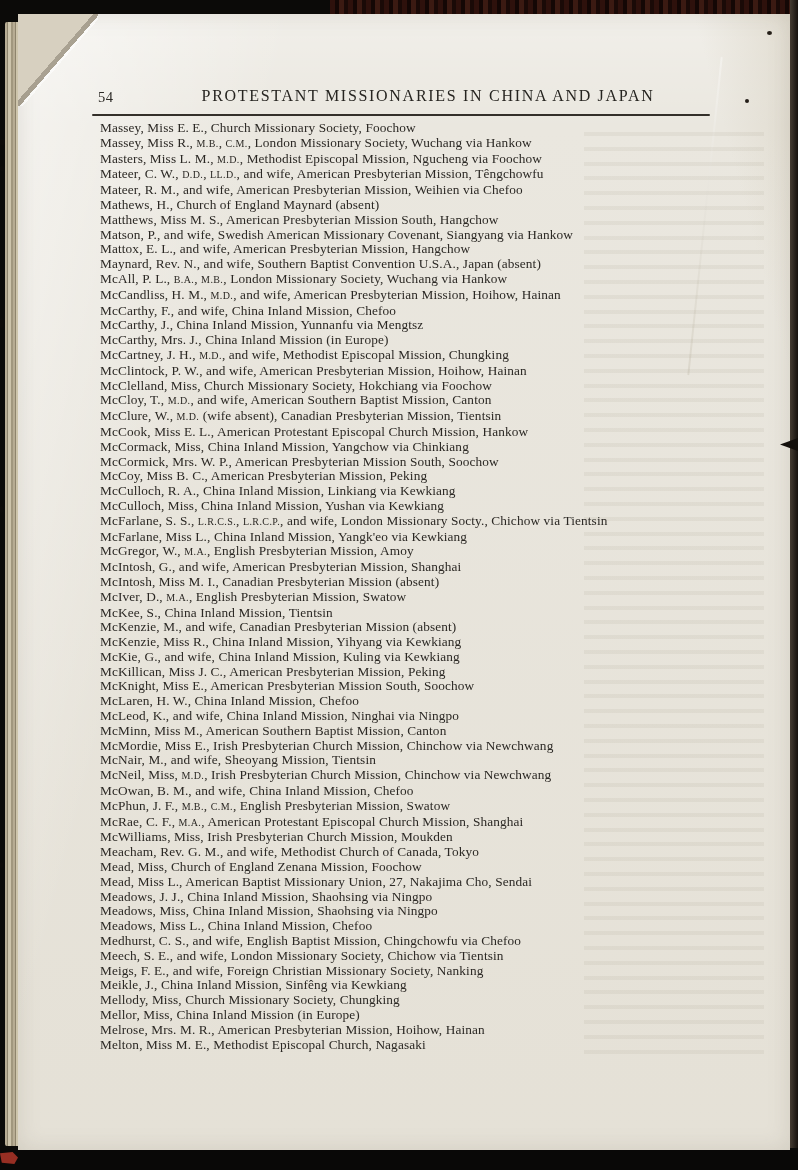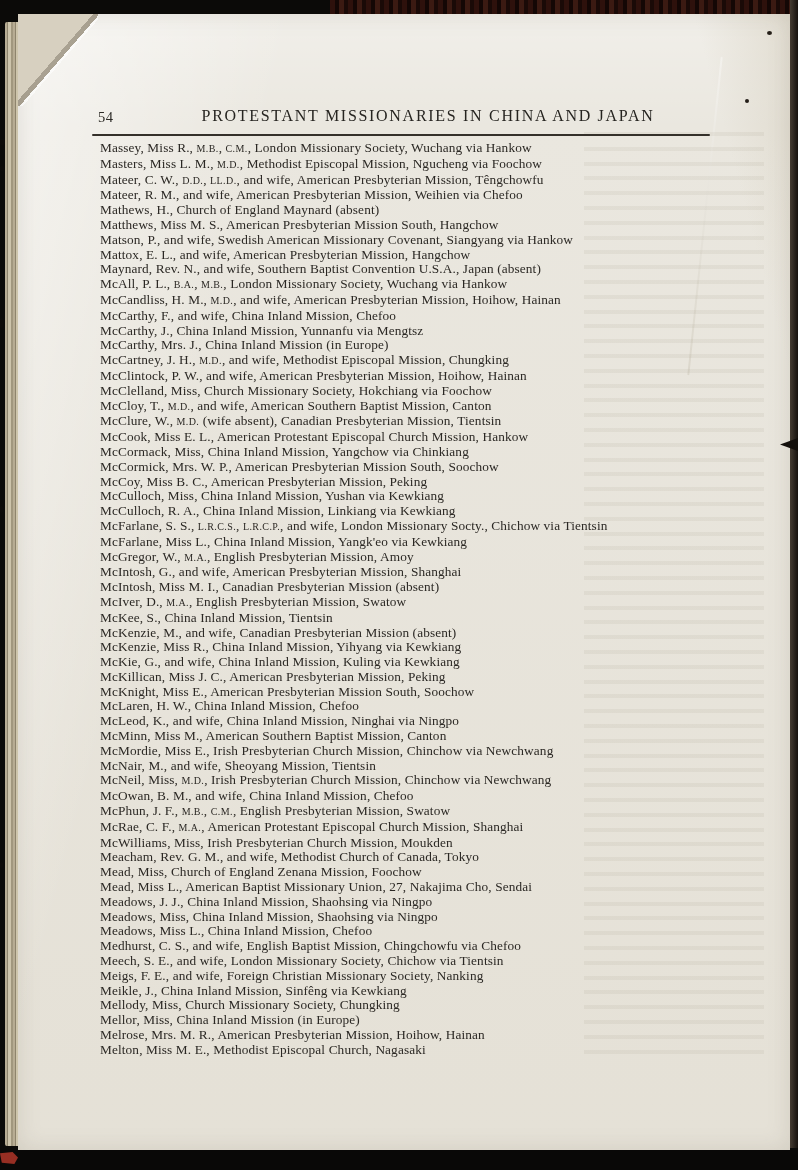--- a/index.html
+++ b/index.html
@@ -55,21 +55,21 @@
   .bottom-strip-step{position:absolute;left:0;right:0;bottom:14px;height:8px;background:#090807;clip-path:polygon(0 100%,100% 100%,100% 55%,55% 30%,0 70%);}
   .red-mark{
     position:absolute;left:0;bottom:6px;width:18px;height:12px;background:#962e23;
     clip-path:polygon(0 10%,70% 0,100% 45%,80% 100%,10% 90%);
   }
   .speck{position:absolute;background:#241e18;border-radius:50%;}
   .edge-arrow{position:absolute;left:780px;top:438px;width:18px;height:13px;background:#130f0b;clip-path:polygon(100% 0,100% 100%,0 50%);}
   .edge-dash{position:absolute;left:0;background:#0d0b09;border-radius:1px;}
 
   .content{position:absolute;left:82px;top:72px;right:34px;color:#2b2824;}
-  .header-row{position:relative;height:24px;margin-top:20px;}
+  .header-row{position:relative;height:24px;}
   .page-number{
     position:absolute;left:-2px;top:3px;
     font-size:14.5px;letter-spacing:0.5px;color:#2c2a26;
   }
   .page-title{
     text-align:center;font-size:16px;letter-spacing:1.7px;color:#262420;
     padding-top:1px;
   }
   .rule{
     height:2px;background:#34302a;margin-top:4px;margin-left:-8px;width:618px;
@@ -91,20 +91,21 @@
     <div class="crease"></div>
     <div class="ghost-col"></div>
 
     <div class="content">
       <div class="header-row">
         <span class="page-number">54</span>
         <div class="page-title">PROTESTANT MISSIONARIES IN CHINA AND JAPAN</div>
       </div>
       <div class="rule"></div>
       <div class="entries">
+          <div class="entry">Massey, Miss E. E., Church Missionary Society, Foochow</div>
           <div class="entry">Massey, Miss R., <span class="sc">M.B.</span>, <span class="sc">C.M.</span>, London Missionary Society, Wuchang via Hankow</div>
           <div class="entry">Masters, Miss L. M., <span class="sc">M.D.</span>, Methodist Episcopal Mission, Ngucheng via Foochow</div>
           <div class="entry">Mateer, C. W., <span class="sc">D.D.</span>, <span class="sc">LL.D.</span>, and wife, American Presbyterian Mission, Têngchowfu</div>
           <div class="entry">Mateer, R. M., and wife, American Presbyterian Mission, Weihien via Chefoo</div>
           <div class="entry">Mathews, H., Church of England Maynard (absent)</div>
           <div class="entry">Matthews, Miss M. S., American Presbyterian Mission South, Hangchow</div>
           <div class="entry">Matson, P., and wife, Swedish American Missionary Covenant, Siangyang via Hankow</div>
           <div class="entry">Mattox, E. L., and wife, American Presbyterian Mission, Hangchow</div>
           <div class="entry">Maynard, Rev. N., and wife, Southern Baptist Convention U.S.A., Japan (absent)</div>
           <div class="entry">McAll, P. L., <span class="sc">B.A.</span>, <span class="sc">M.B.</span>, London Missionary Society, Wuchang via Hankow</div>
@@ -114,22 +115,22 @@
           <div class="entry">McCarthy, Mrs. J., China Inland Mission (in Europe)</div>
           <div class="entry">McCartney, J. H., <span class="sc">M.D.</span>, and wife, Methodist Episcopal Mission, Chungking</div>
           <div class="entry">McClintock, P. W., and wife, American Presbyterian Mission, Hoihow, Hainan</div>
           <div class="entry">McClelland, Miss, Church Missionary Society, Hokchiang via Foochow</div>
           <div class="entry">McCloy, T., <span class="sc">M.D.</span>, and wife, American Southern Baptist Mission, Canton</div>
           <div class="entry">McClure, W., <span class="sc">M.D.</span> (wife absent), Canadian Presbyterian Mission, Tientsin</div>
           <div class="entry">McCook, Miss E. L., American Protestant Episcopal Church Mission, Hankow</div>
           <div class="entry">McCormack, Miss, China Inland Mission, Yangchow via Chinkiang</div>
           <div class="entry">McCormick, Mrs. W. P., American Presbyterian Mission South, Soochow</div>
           <div class="entry">McCoy, Miss B. C., American Presbyterian Mission, Peking</div>
+          <div class="entry">McCulloch, R. A., China Inland Mission, Linkiang via Kewkiang</div>
           <div class="entry">McCulloch, Miss, China Inland Mission, Yushan via Kewkiang</div>
-          <div class="entry">McCulloch, R. A., China Inland Mission, Linkiang via Kewkiang</div>
           <div class="entry">McFarlane, S. S., <span class="sc">L.R.C.S.</span>, <span class="sc">L.R.C.P.</span>, and wife, London Missionary Socty., Chichow via Tientsin</div>
           <div class="entry">McFarlane, Miss L., China Inland Mission, Yangk'eo via Kewkiang</div>
           <div class="entry">McGregor, W., <span class="sc">M.A.</span>, English Presbyterian Mission, Amoy</div>
           <div class="entry">McIntosh, G., and wife, American Presbyterian Mission, Shanghai</div>
           <div class="entry">McIntosh, Miss M. I., Canadian Presbyterian Mission (absent)</div>
           <div class="entry">McIver, D., <span class="sc">M.A.</span>, English Presbyterian Mission, Swatow</div>
           <div class="entry">McKee, S., China Inland Mission, Tientsin</div>
           <div class="entry">McKenzie, M., and wife, Canadian Presbyterian Mission (absent)</div>
           <div class="entry">McKenzie, Miss R., China Inland Mission, Yihyang via Kewkiang</div>
           <div class="entry">McKie, G., and wife, China Inland Mission, Kuling via Kewkiang</div>

